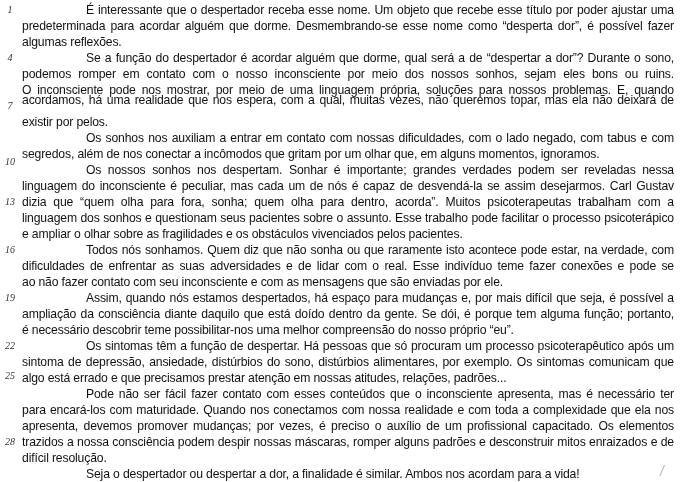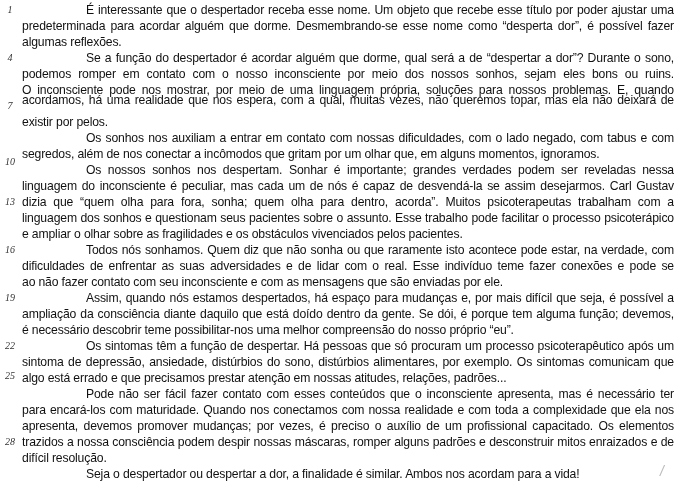--- a/index.html
+++ b/index.html
@@ -67,21 +67,21 @@
   <div class="line" style="top:146px">segredos, além de nos conectar a incômodos que gritam por um olhar que, em alguns momentos, ignoramos.</div>
   <div class="line indent just" style="top:162px">Os nossos sonhos nos despertam. Sonhar é importante; grandes verdades podem ser reveladas nessa ocasião. A</div>
   <div class="line just" style="top:178px">linguagem do inconsciente é peculiar, mas cada um de nós é capaz de desvendá-la se assim desejarmos. Carl Gustav Jung</div>
   <div class="line just" style="top:194px">dizia que “quem olha para fora, sonha; quem olha para dentro, acorda”. Muitos psicoterapeutas trabalham com a</div>
   <div class="line just" style="top:210px">linguagem dos sonhos e questionam seus pacientes sobre o assunto. Esse trabalho pode facilitar o processo psicoterápico</div>
   <div class="line" style="top:226px">e ampliar o olhar sobre as fragilidades e os obstáculos vivenciados pelos pacientes.</div>
   <div class="line indent just" style="top:242px">Todos nós sonhamos. Quem diz que não sonha ou que raramente isto acontece pode estar, na verdade, com</div>
   <div class="line just" style="top:258px">dificuldades de enfrentar as suas adversidades e de lidar com o real. Esse indivíduo teme fazer conexões e pode se boicotar</div>
   <div class="line" style="top:274px">ao não fazer contato com seu inconsciente e com as mensagens que são enviadas por ele.</div>
   <div class="line indent just" style="top:290px">Assim, quando nós estamos despertados, há espaço para mudanças e, por mais difícil que seja, é possível a</div>
-  <div class="line just" style="top:306px">ampliação da consciência diante daquilo que está doído dentro da gente. Se dói, é porque tem alguma função; devemos,</div>
+  <div class="line just" style="top:306px">ampliação da consciência diante daquilo que está doído dentro da gente. Se dói, é porque tem alguma função; portanto,</div>
   <div class="line" style="top:322px">é necessário descobrir teme possibilitar-nos uma melhor compreensão do nosso próprio “eu”.</div>
   <div class="line indent just" style="top:338px">Os sintomas têm a função de despertar. Há pessoas que só procuram um processo psicoterapêutico após um</div>
   <div class="line just" style="top:354px">sintoma de depressão, ansiedade, distúrbios do sono, distúrbios alimentares, por exemplo. Os sintomas comunicam que</div>
   <div class="line" style="top:370px">algo está errado e que precisamos prestar atenção em nossas atitudes, relações, padrões...</div>
   <div class="line indent just" style="top:386px">Pode não ser fácil fazer contato com esses conteúdos que o inconsciente apresenta, mas é necessário ter suporte</div>
   <div class="line just" style="top:402px">para encará-los com maturidade. Quando nos conectamos com nossa realidade e com toda a complexidade que ela nos</div>
   <div class="line just" style="top:418px">apresenta, devemos promover mudanças; por vezes, é preciso o auxílio de um profissional capacitado. Os elementos</div>
   <div class="line just" style="top:434px">trazidos a nossa consciência podem despir nossas máscaras, romper alguns padrões e desconstruir mitos enraizados e de</div>
   <div class="line" style="top:450px">difícil resolução.</div>
   <div class="line indent" style="top:466px">Seja o despertador ou despertar a dor, a finalidade é similar. Ambos nos acordam para a vida!</div>

